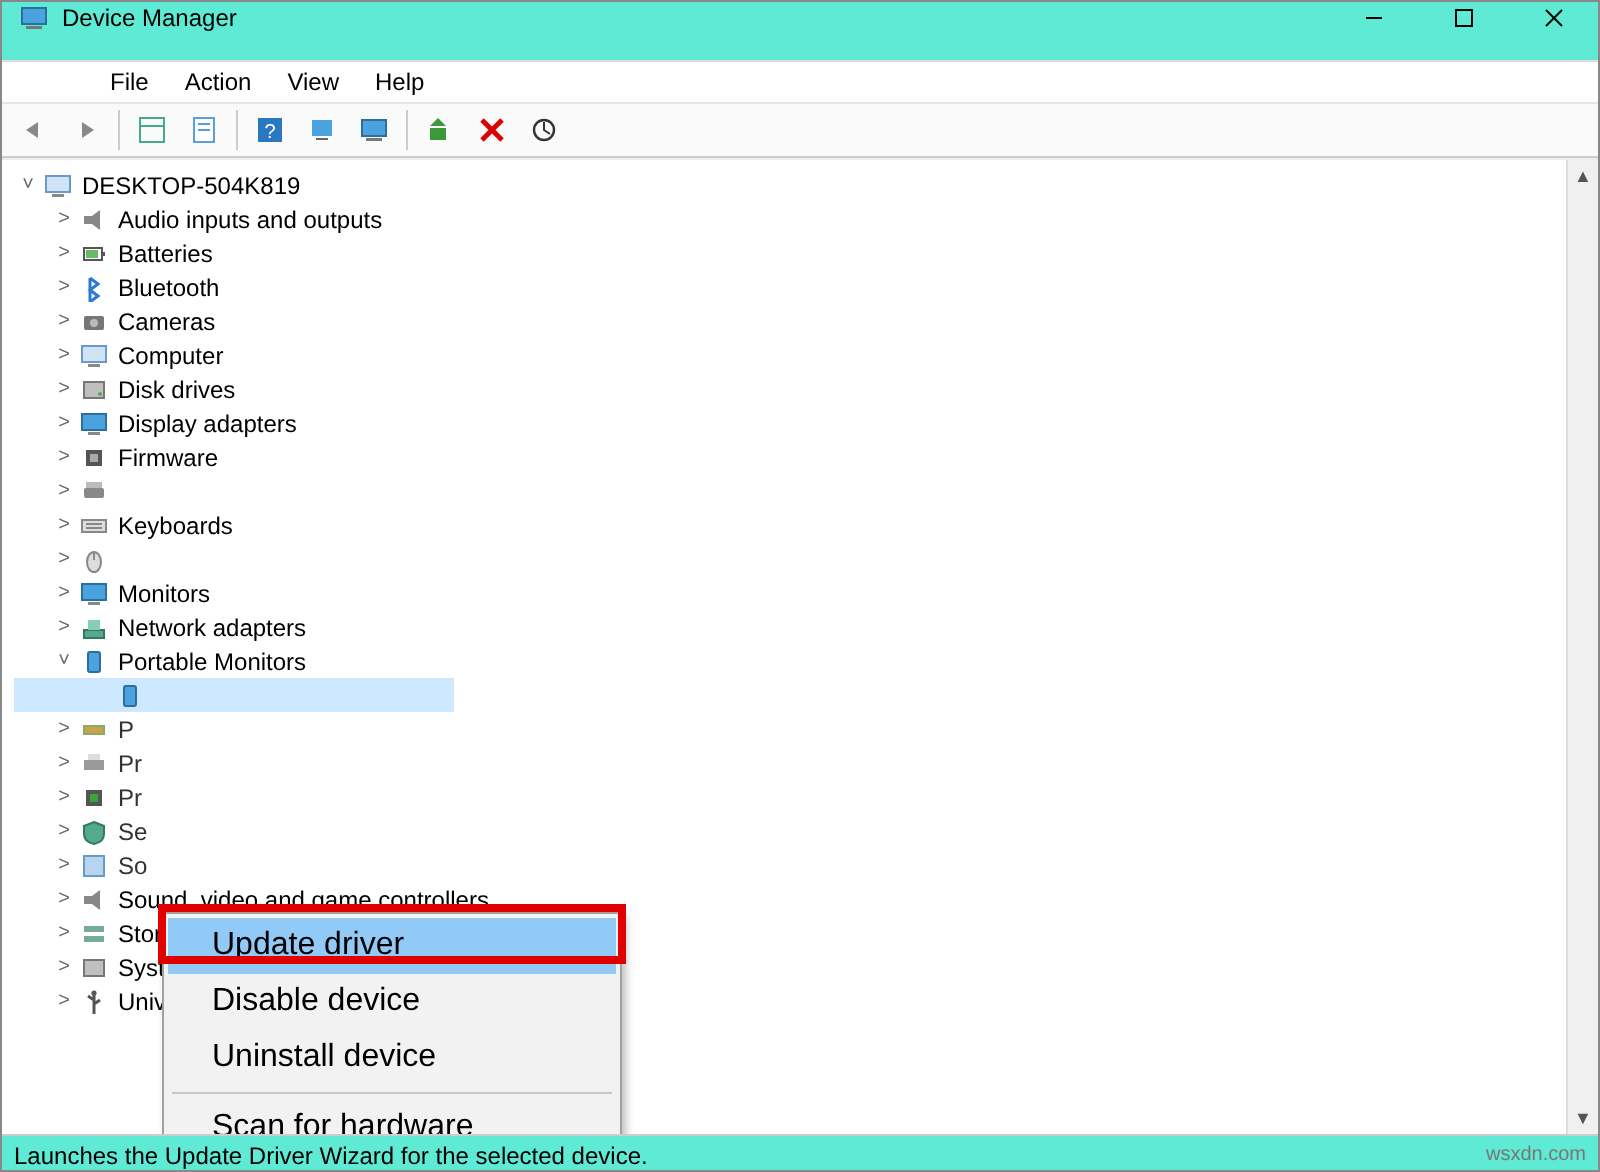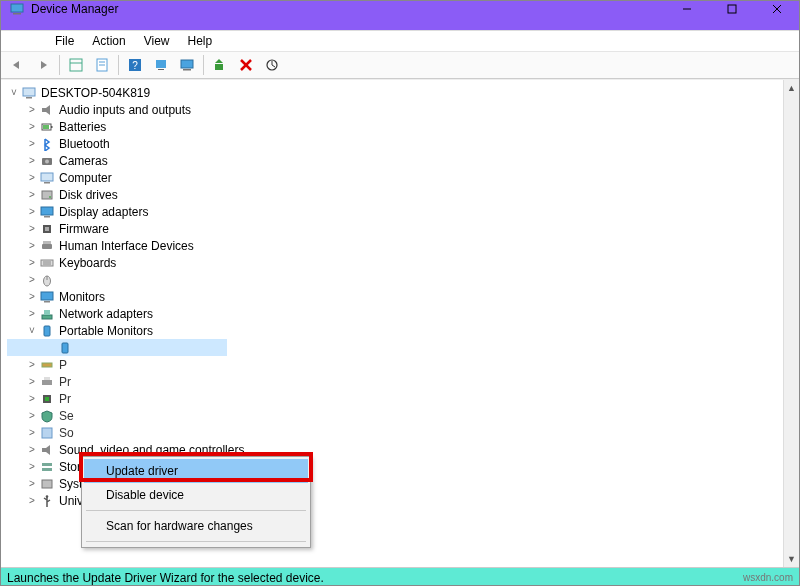--- a/index.html
+++ b/index.html
@@ -14,21 +14,21 @@
     overflow: hidden;
     border: 1px solid #888;
     position: relative;
   }
   .titlebar {
     height: 30px;
     display: flex;
     align-items: center;
     padding: 0 0 13px 8px;
     border-bottom: 1px solid #ddd;
-    background: #8b5cf6;
+    background: #5eead4;
   }
   .titlebar .app-icon {
     width: 16px; height: 16px;
     margin-right: 6px;
     display: inline-flex; align-items: center; justify-content: center;
   }
   .titlebar .title { flex: 0 0 auto; font-size: 12px; }
   .titlebar .spacer { flex: 1; }
   .winbtn {
     width: 45px; height: 30px;
@@ -105,21 +105,21 @@
     left: 80px; top: 376px;
     width: 230px;
     background: #f2f2f2;
     border: 1px solid #a0a0a0;
     box-shadow: 2px 2px 4px rgba(0,0,0,0.25);
     padding: 2px;
     z-index: 10;
   }
   .ctxmenu .citem {
     padding: 5px 22px;
-    font-size: 12px;
+    font-size: 16px;
   }
   .ctxmenu .citem.hover {
     background: #91c9f7;
   }
   .ctxmenu .csep { height: 1px; background: #c8c8c8; margin: 3px 2px; }
   .redbox {
     position: absolute;
     left: 78px; top: 372px;
     width: 234px; height: 30px;
     border: 4px solid #e00000;
@@ -338,21 +338,20 @@
           <span class="label">Firmware</span>
         </div>
         <div class="node lvl1">
           <span class="expander">&gt;</span>
           <span class="icon">
             <svg width="14" height="14">
               <rect x="2" y="5" width="10" height="5" rx="1" fill="#888"></rect>
               <rect x="3" y="2" width="8" height="3" fill="#bbb"></rect>
             </svg>
           </span>
-          <span class="label">Human Interface Devices</span>
         </div>
         <div class="node lvl1">
           <span class="expander">&gt;</span>
           <span class="icon">
             <svg width="14" height="14">
               <rect x="1" y="4" width="12" height="6" fill="#ddd" stroke="#888"></rect>
               <line x1="3" y1="6" x2="11" y2="6" stroke="#888"></line>
               <line x1="3" y1="8" x2="11" y2="8" stroke="#888"></line>
             </svg>
           </span>
@@ -490,20 +489,21 @@
             </svg>
           </span>
           <span class="label">Universal Serial Bus controllers</span>
         </div>
       </div>
   </div>
 
   <div class="ctxmenu">
     <div class="citem hover">Update driver</div>
     <div class="citem">Disable device</div>
+    <div class="citem">Uninstall device</div>
     <div class="csep"></div>
     <div class="citem">Scan for hardware changes</div>
     <div class="csep"></div>
 
   </div>
 
   <div class="redbox"></div>
 
   <div class="scrollbar">
     <div class="arrow">▲</div>

